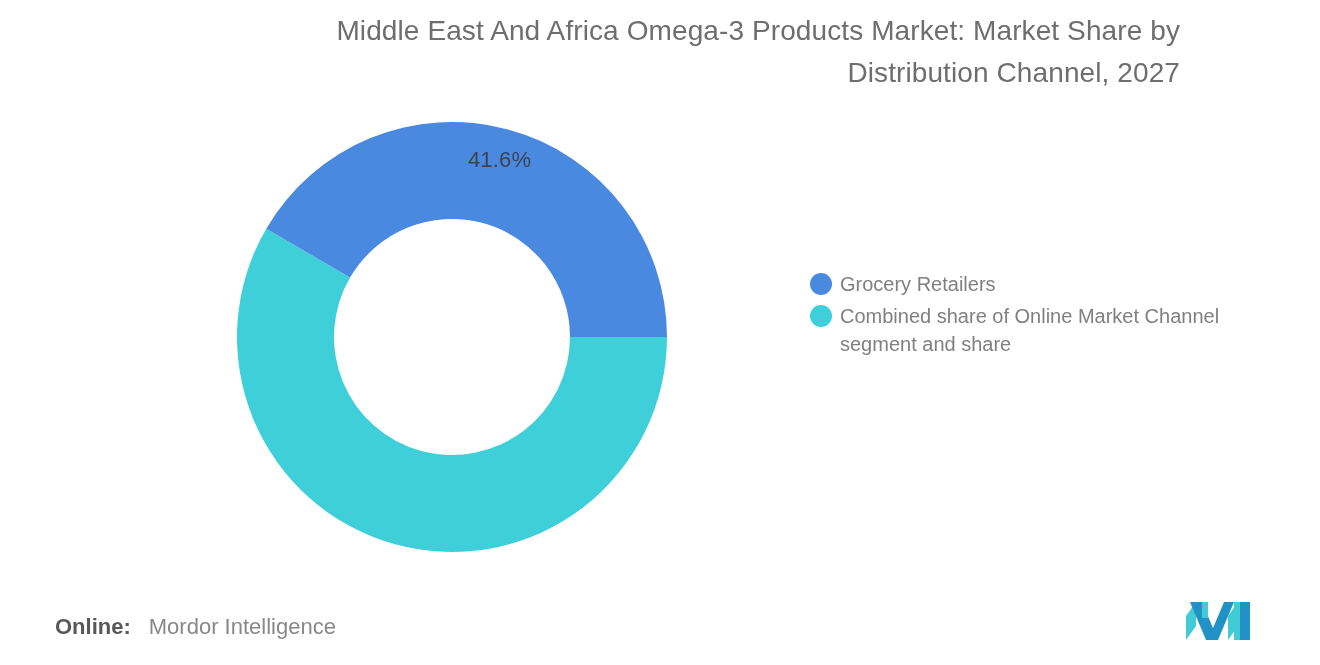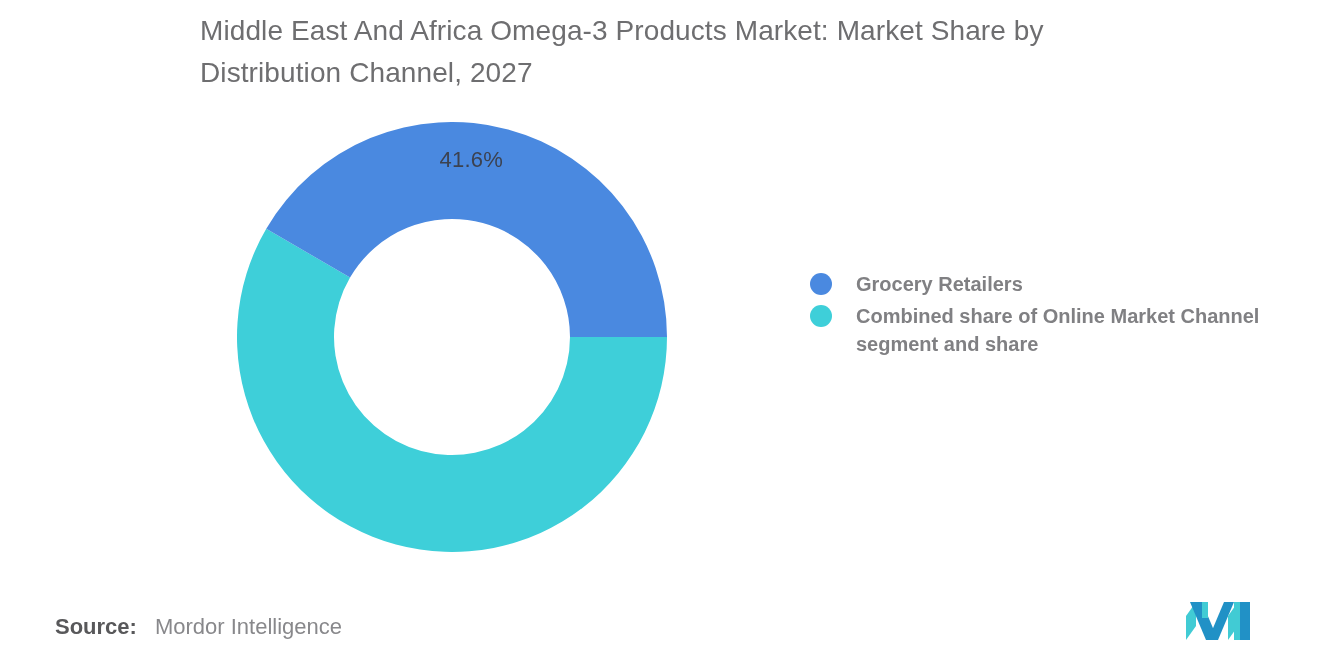--- a/index.html
+++ b/index.html
@@ -15,21 +15,21 @@
     font-family: "Liberation Sans", sans-serif;
     -webkit-font-smoothing: antialiased;
   }
 
   
   #chart-title {
     position: absolute;
     left: 200px;
     top: 10px;
     width: 980px;
-    text-align: left;
+    text-align: right;
     font-size: 28px;
     line-height: 42px;
     font-weight: 400;
     color: #6e6e70;
     letter-spacing: 0.1px;
   }
 
   
   #donut-wrap {
     position: absolute;
@@ -41,21 +41,21 @@
   #donut-svg {
     display: block;
     width: 430px;
     height: 430px;
   }
   #slice-label {
     position: absolute;
     left: 430px;
     top: 180px;
     width: 120px;
-    text-align: left;
+    text-align: center;
     font-size: 22px;
     color: #3c4250;
     font-weight: 400;
     letter-spacing: 0.2px;
   }
 
   
   #legend {
     position: absolute;
     left: 810px;
@@ -68,25 +68,25 @@
     margin-bottom: 4px;
   }
   .legend-dot {
     width: 22px;
     height: 22px;
     border-radius: 50%;
     flex: 0 0 22px;
     margin-top: 3px;
   }
   .legend-label {
-    margin-left: 24px;
+    margin-left: 8px;
     font-size: 20px;
     line-height: 28px;
     color: #808083;
-    font-weight: 700;
+    font-weight: 400;
     max-width: 420px;
   }
 
   
   #source-line {
     position: absolute;
     left: 55px;
     top: 611px;
     font-size: 22px;
     line-height: 32px;
@@ -137,21 +137,21 @@
   <div class="legend-row">
     <span class="legend-dot" id="dot-1" style="background: rgb(62, 207, 217);"></span>
     <span class="legend-label">
       <span>Combined share of Online Market Channel</span><br>
       <span>segment and share</span>
     </span>
   </div>
 </div>
 
 <div id="source-line">
-  <span id="source-label">Source:</span><span id="source-value">Mordor Intelligence</span>
+  <span id="source-label">Online:</span><span id="source-value">Mordor Intelligence</span>
 </div>
 
 <div id="brand-logo">
   <svg viewBox="0 0 68 42" xmlns="http://www.w3.org/2000/svg" width="68" height="42">
 
     <polygon points="2,42 2,18 12,4 12,28" fill="#41CBD4"></polygon>
 
     <polygon points="6,4 18,4 34,42 22,42" fill="#2191C6"></polygon>
 
     <polygon points="24,42 40,4 50,4 34,42" fill="#2191C6"></polygon>

